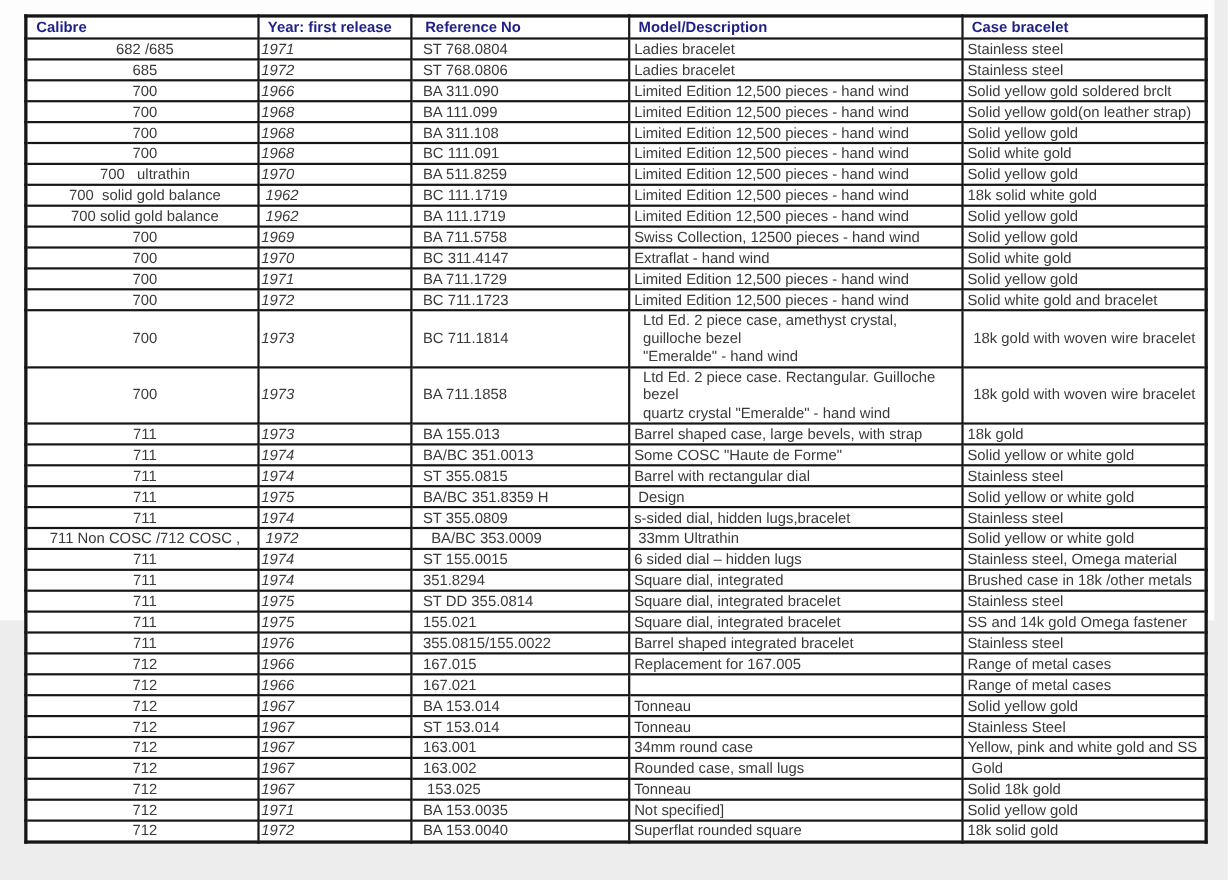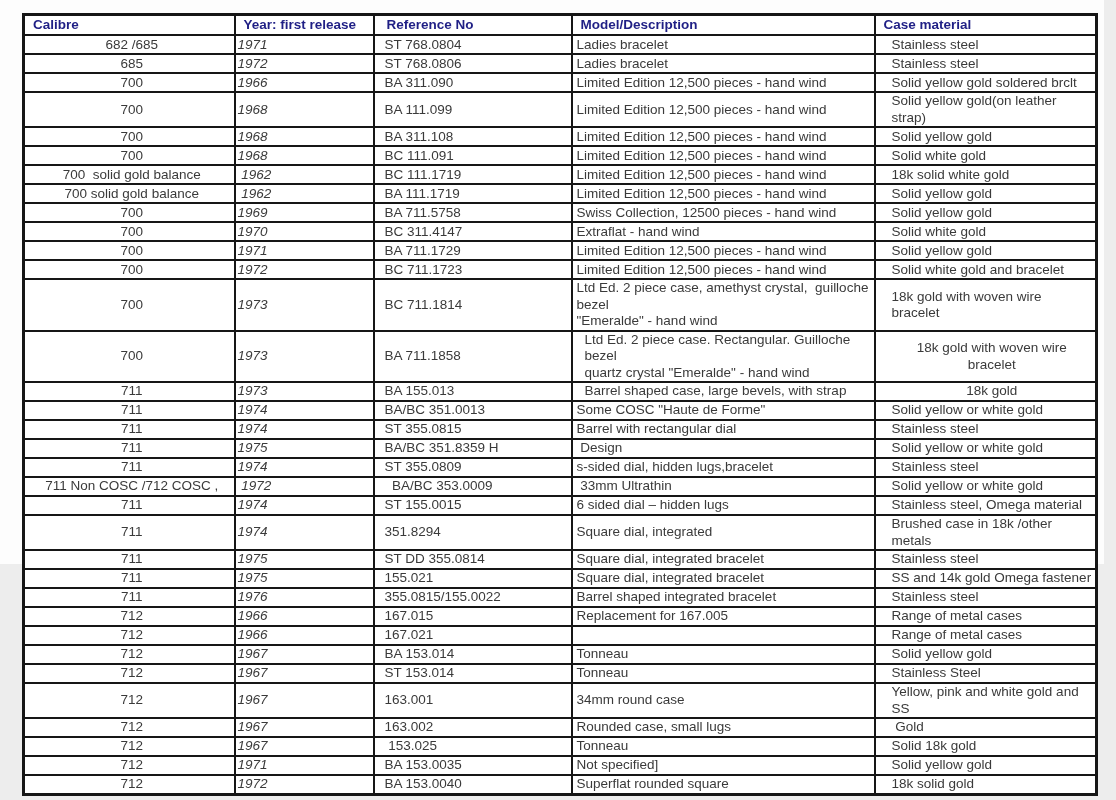--- a/index.html
+++ b/index.html
@@ -48,21 +48,21 @@
   td{
     color:var(--body-text);
     height:19px;
     padding:0 3px;
   }
   
   td:nth-child(1){padding-left:8px;text-align:center;}
   td:nth-child(2){padding-left:2px;font-style:italic;}
   td:nth-child(3){padding-left:10px;}
   td:nth-child(4){padding-left:4px;margin-top:31px;}
-  td:nth-child(5){padding-left:16px;}
+  td:nth-child(5){padding-left:4px;}
   th:nth-child(3){padding-left:12px;}
   
   tbody tr:nth-child(14) td:nth-child(4),
   tbody tr:nth-child(15) td:nth-child(4){padding-left:12px;}
   tbody tr:nth-child(14) td:nth-child(5),
   tbody tr:nth-child(15) td:nth-child(5){text-align:center;}
 </style>
 </head>
 <body>
 
@@ -74,21 +74,21 @@
       <col style="width:198px">
       <col style="width:303px">
       <col style="width:222px">
     </colgroup>
     <thead>
       <tr>
         <th>Calibre</th>
         <th>Year: first release</th>
         <th>Reference No</th>
         <th>Model/Description</th>
-        <th>Case material</th>
+        <th>Case bracelet</th>
       </tr>
     </thead>
     <tbody>
         <tr>
           <td>682 /685</td>
           <td>1971</td>
           <td>ST 768.0804</td>
           <td>Ladies bracelet</td>
           <td>Stainless steel</td>
         </tr>
@@ -119,20 +119,27 @@
           <td>BA 311.108</td>
           <td>Limited Edition 12,500 pieces - hand wind</td>
           <td>Solid yellow gold</td>
         </tr>
         <tr>
           <td>700</td>
           <td>1968</td>
           <td>BC 111.091</td>
           <td>Limited Edition 12,500 pieces - hand wind</td>
           <td>Solid white gold</td>
+        </tr>
+        <tr>
+          <td>700   ultrathin</td>
+          <td>1970</td>
+          <td>BA 511.8259</td>
+          <td>Limited Edition 12,500 pieces - hand wind</td>
+          <td>Solid yellow gold</td>
         </tr>
         <tr>
           <td>700  solid gold balance</td>
           <td> 1962</td>
           <td>BC 111.1719</td>
           <td>Limited Edition 12,500 pieces - hand wind</td>
           <td>18k solid white gold</td>
         </tr>
         <tr>
           <td>700 solid gold balance</td>

